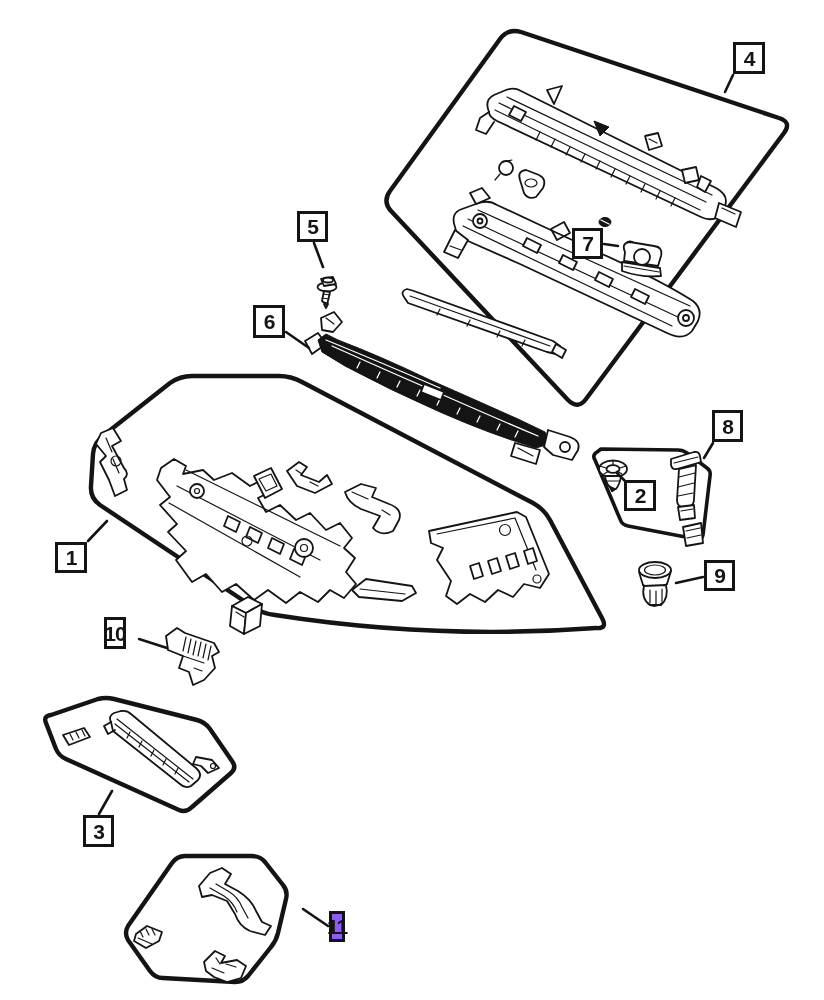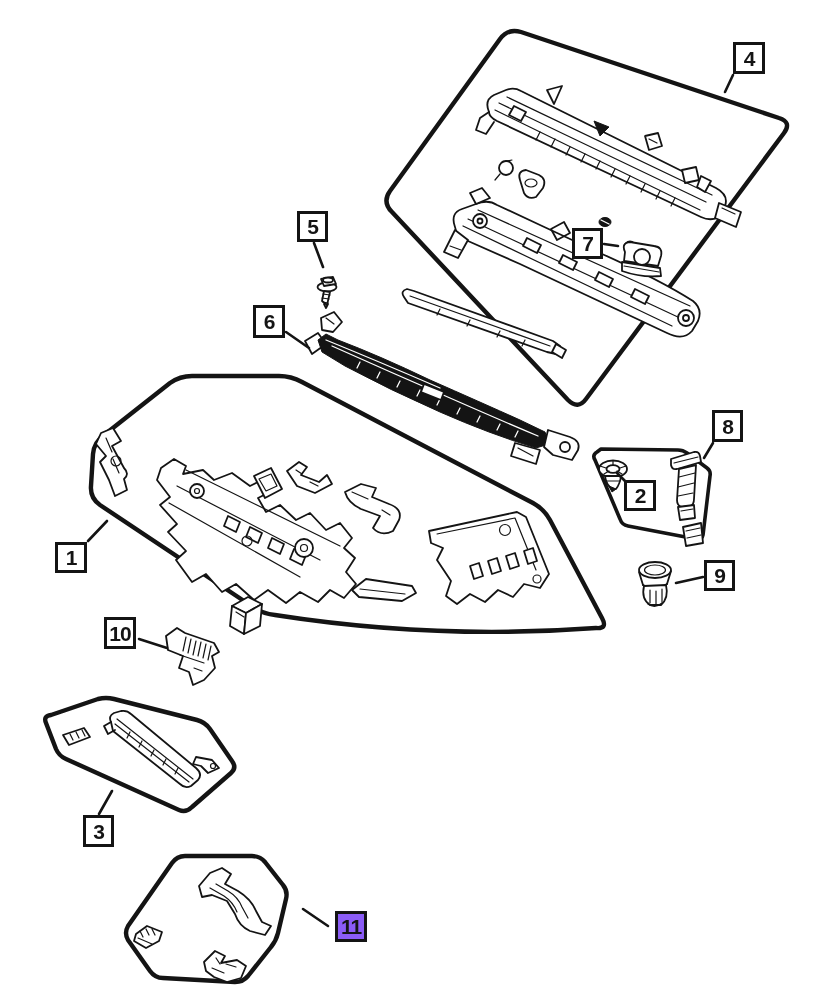--- a/index.html
+++ b/index.html
@@ -266,20 +266,20 @@
       </div>
       <div class="callout" style="left: 572px; top: 228px; width: 31px; height: 31px; border-color: rgb(20, 20, 20); background: rgb(255, 255, 255);">
         <span style="color: rgb(20, 20, 20);">7</span>
       </div>
       <div class="callout" style="left: 712px; top: 410px; width: 31px; height: 32px; border-color: rgb(20, 20, 20); background: rgb(255, 255, 255);">
         <span style="color: rgb(20, 20, 20);">8</span>
       </div>
       <div class="callout" style="left: 704px; top: 560px; width: 31px; height: 31px; border-color: rgb(20, 20, 20); background: rgb(255, 255, 255);">
         <span style="color: rgb(20, 20, 20);">9</span>
       </div>
-      <div class="callout" style="left: 104px; top: 617px; width: 32px; height: 32px; border-color: rgb(20, 20, 20); background: rgb(255, 255, 255);">
+      <div class="callout" style="left: 104px; top: 617px; width: 22px; height: 32px; border-color: rgb(20, 20, 20); background: rgb(255, 255, 255);">
         <span style="color: rgb(20, 20, 20);">10</span>
       </div>
-      <div class="callout" style="left: 329px; top: 911px; width: 32px; height: 31px; border-color: rgb(20, 20, 20); background: #8b5cf6; margin-left: 6px;">
+      <div class="callout" style="left: 329px; top: 911px; width: 16px; height: 31px; border-color: rgb(20, 20, 20); background: #8b5cf6;">
         <span style="color: rgb(20, 20, 20);">11</span>
       </div>
     </div>
 </div>
 
 </body></html>

